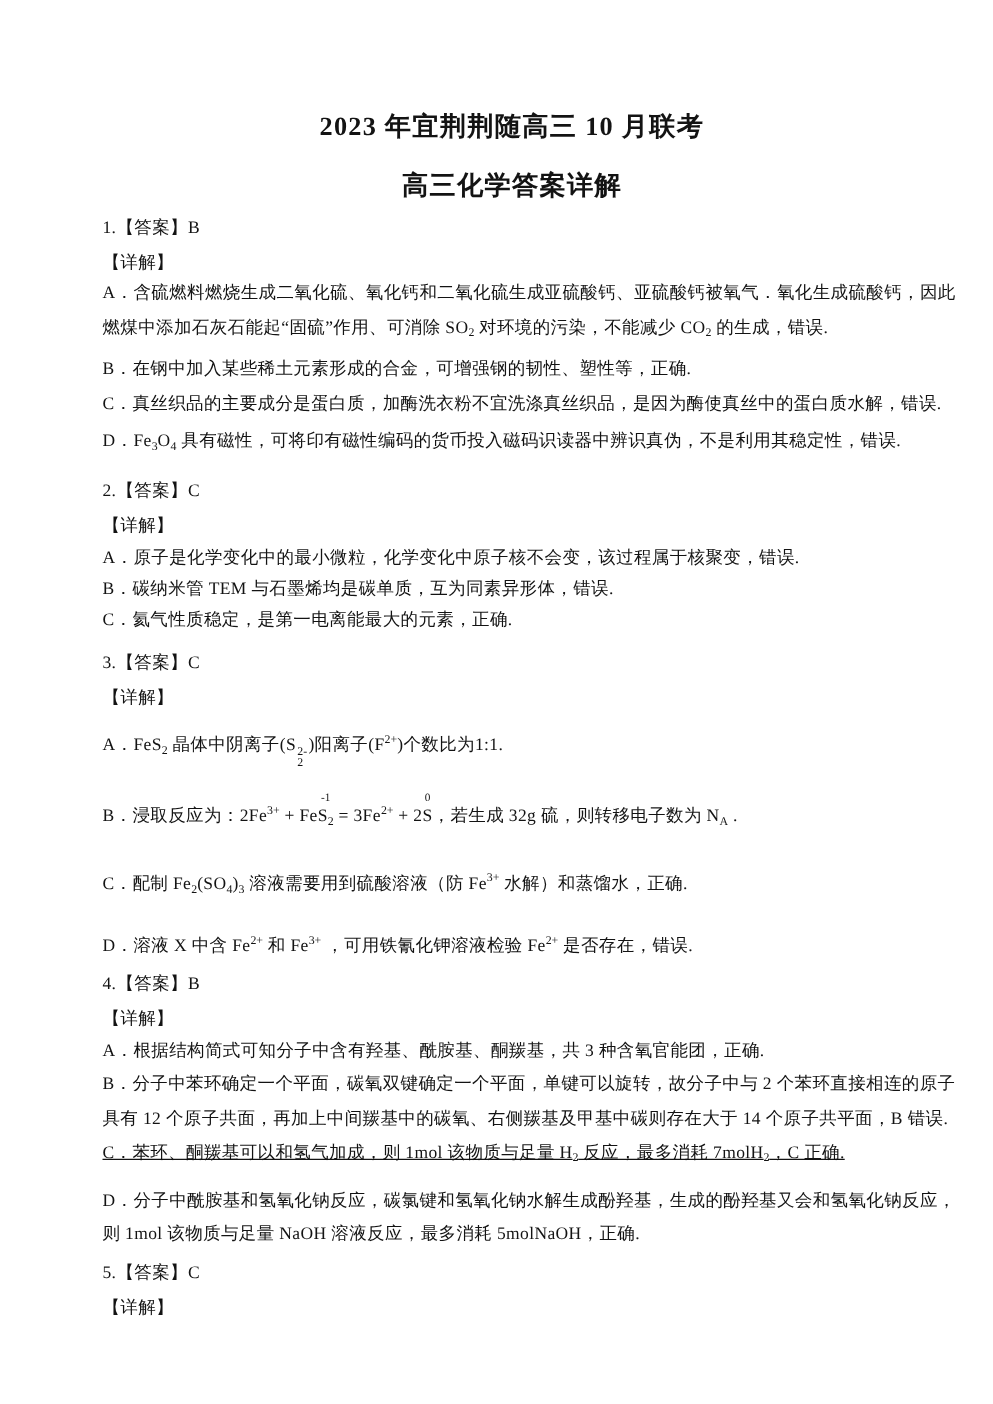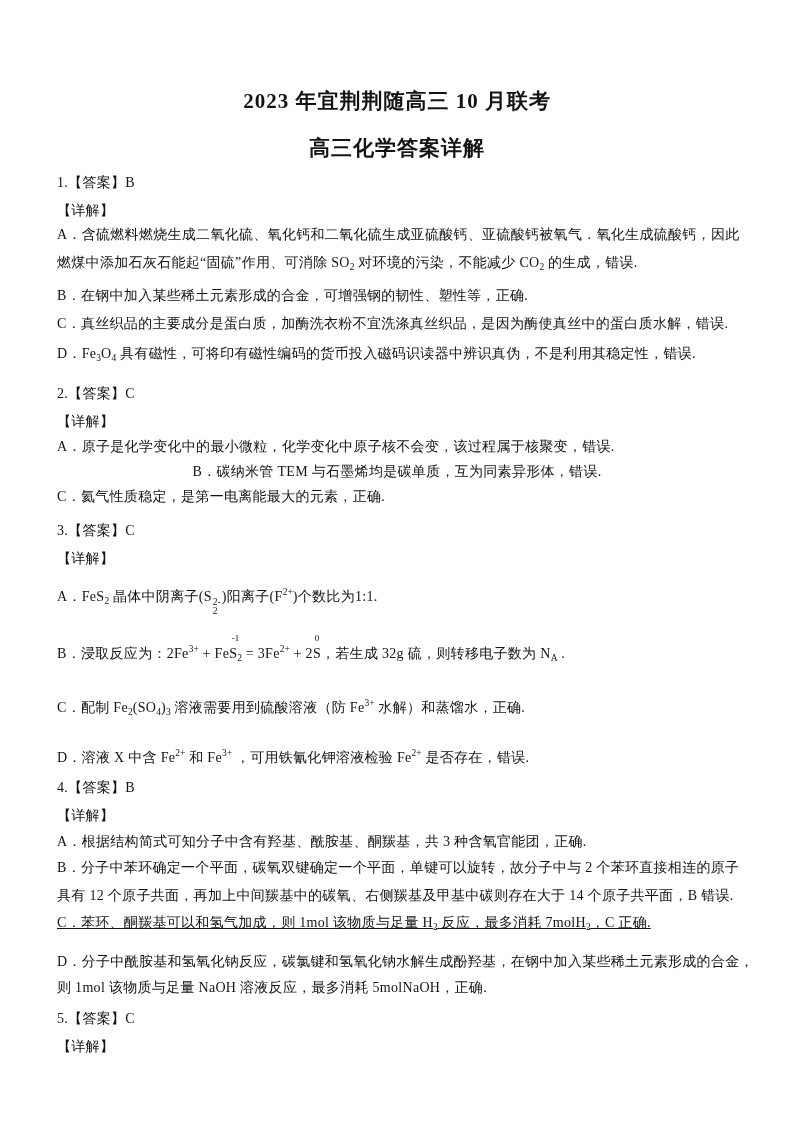--- a/index.html
+++ b/index.html
@@ -1,21 +1,21 @@
 <!DOCTYPE html>
 <html><head>
 <meta charset="utf-8">
 <style>
   html,body{margin:0;padding:0;background:#ffffff;}
   .page{
     width:794px;height:1123px;background:#ffffff;color:#131313;
     font-family:"Liberation Serif","DejaVu Serif",serif;
     overflow:hidden;position:relative;box-sizing:border-box;
   }
-  .doc{padding:88px 57px 0 57px;box-sizing:border-box;}
+  .doc{padding:88px 57px 0 82px;box-sizing:border-box;}
   .title,.subtitle{
     font-size:21px;font-weight:bold;text-align:center;
     margin:0;line-height:26px;letter-spacing:1px;
   }
   .subtitle{margin-top:21px;}
   .ln{
     margin:8px 0 0 0;line-height:20px;font-size:14px;
     white-space:nowrap;letter-spacing:0.3px;
   }
   sub,sup{font-size:9.5px;letter-spacing:0;}
@@ -46,36 +46,36 @@
         <p class="ln" style="margin-top: 12px;"><span>1.</span><span>【答案】</span><span>B</span></p>
         <p class="ln" style="margin-top: 8px;">【详解】</p>
         <p class="ln" style="margin-top: 4px;">A．含硫燃料燃烧生成二氧化硫、氧化钙和二氧化硫生成亚硫酸钙、亚硫酸钙被氧气．氧化生成硫酸钙，因此</p>
         <p class="ln" style="margin-top: 8px;">燃煤中添加石灰石能起“固硫”作用、可消除 SO<sub>2</sub> 对环境的污染，不能减少 CO<sub>2</sub> 的生成，错误.</p>
         <p class="ln" style="margin-top: 9px;">B．在钢中加入某些稀土元素形成的合金，可增强钢的韧性、塑性等，正确.</p>
         <p class="ln" style="margin-top: 8px;">C．真丝织品的主要成分是蛋白质，加酶洗衣粉不宜洗涤真丝织品，是因为酶使真丝中的蛋白质水解，错误.</p>
         <p class="ln" style="margin-top: 10px;">D．Fe<sub>3</sub>O<sub>4</sub> 具有磁性，可将印有磁性编码的货币投入磁码识读器中辨识真伪，不是利用其稳定性，错误.</p>
         <p class="ln" style="margin-top: 16px;"><span>2.</span><span>【答案】</span><span>C</span></p>
         <p class="ln" style="margin-top: 8px;">【详解】</p>
         <p class="ln" style="margin-top: 5px;">A．原子是化学变化中的最小微粒，化学变化中原子核不会变，该过程属于核聚变，错误.</p>
-        <p class="ln" style="margin-top: 5px; text-align: center;">B．碳纳米管 TEM 与石墨烯均是碳单质，互为同素异形体，错误.</p>
+        <p class="ln" style="margin-top: 5px;">B．碳纳米管 TEM 与石墨烯均是碳单质，互为同素异形体，错误.</p>
         <p class="ln" style="margin-top: 5px;">C．氦气性质稳定，是第一电离能最大的元素，正确.</p>
         <p class="ln" style="margin-top: 14px;"><span>3.</span><span>【答案】</span><span>C</span></p>
         <p class="ln" style="margin-top: 8px;">【详解】</p>
         <p class="ln" style="margin-top: 13px;">A．FeS<sub>2</sub> 晶体中阴离子(S<span class="ss">
             <span>2-</span>
             <span>2</span>
           </span>)阳离子(F<sup>2+</sup>)个数比为1:1.</p>
         <p class="ln" style="margin-top: 23px;">B．浸取反应为：2Fe<sup>3+</sup> + Fe<span class="ov"><span class="mk">-1</span>S<sub>2</sub></span> = 3Fe<sup>2+</sup> + 2<span class="ov"><span class="mk">0</span>S</span>，若生成 32g 硫，则转移电子数为 N<sub>A</sub> .</p>
         <p class="ln" style="margin-top: 25px;">C．配制 Fe<sub>2</sub>(SO<sub>4</sub>)<sub>3</sub> 溶液需要用到硫酸溶液（防 Fe<sup>3+</sup> 水解）和蒸馏水，正确.</p>
         <p class="ln" style="margin-top: 21px;">D．溶液 X 中含 Fe<sup>2+</sup> 和 Fe<sup>3+</sup> ，可用铁氰化钾溶液检验 Fe<sup>2+</sup> 是否存在，错误.</p>
         <p class="ln" style="margin-top: 10px;"><span>4.</span><span>【答案】</span><span>B</span></p>
         <p class="ln" style="margin-top: 8px;">【详解】</p>
         <p class="ln" style="margin-top: 6px;">A．根据结构简式可知分子中含有羟基、酰胺基、酮羰基，共 3 种含氧官能团，正确.</p>
         <p class="ln" style="margin-top: 6px;">B．分子中苯环确定一个平面，碳氧双键确定一个平面，单键可以旋转，故分子中与 2 个苯环直接相连的原子</p>
         <p class="ln" style="margin-top: 8px;">具有 12 个原子共面，再加上中间羰基中的碳氧、右侧羰基及甲基中碳则存在大于 14 个原子共平面，B 错误.</p>
         <p class="ln" style="margin-top: 7px; text-decoration: underline;">C．苯环、酮羰基可以和氢气加成，则 1mol 该物质与足量 H<sub>2</sub> 反应，最多消耗 7molH<sub>2</sub>，C 正确.</p>
-        <p class="ln" style="margin-top: 15px;">D．分子中酰胺基和氢氧化钠反应，碳氯键和氢氧化钠水解生成酚羟基，在钢中加入某些稀土元素形成的合金，</p>
+        <p class="ln" style="margin-top: 15px;">D．分子中酰胺基和氢氧化钠反应，碳氯键和氢氧化钠水解生成酚羟基，生成的酚羟基又会和氢氧化钠反应，</p>
         <p class="ln" style="margin-top: 6px;">则 1mol 该物质与足量 NaOH 溶液反应，最多消耗 5molNaOH，正确.</p>
         <p class="ln" style="margin-top: 11px;"><span>5.</span><span>【答案】</span><span>C</span></p>
         <p class="ln" style="margin-top: 8px;">【详解】</p>
       </div>
   </div>
 </div>
 
 </body></html>

